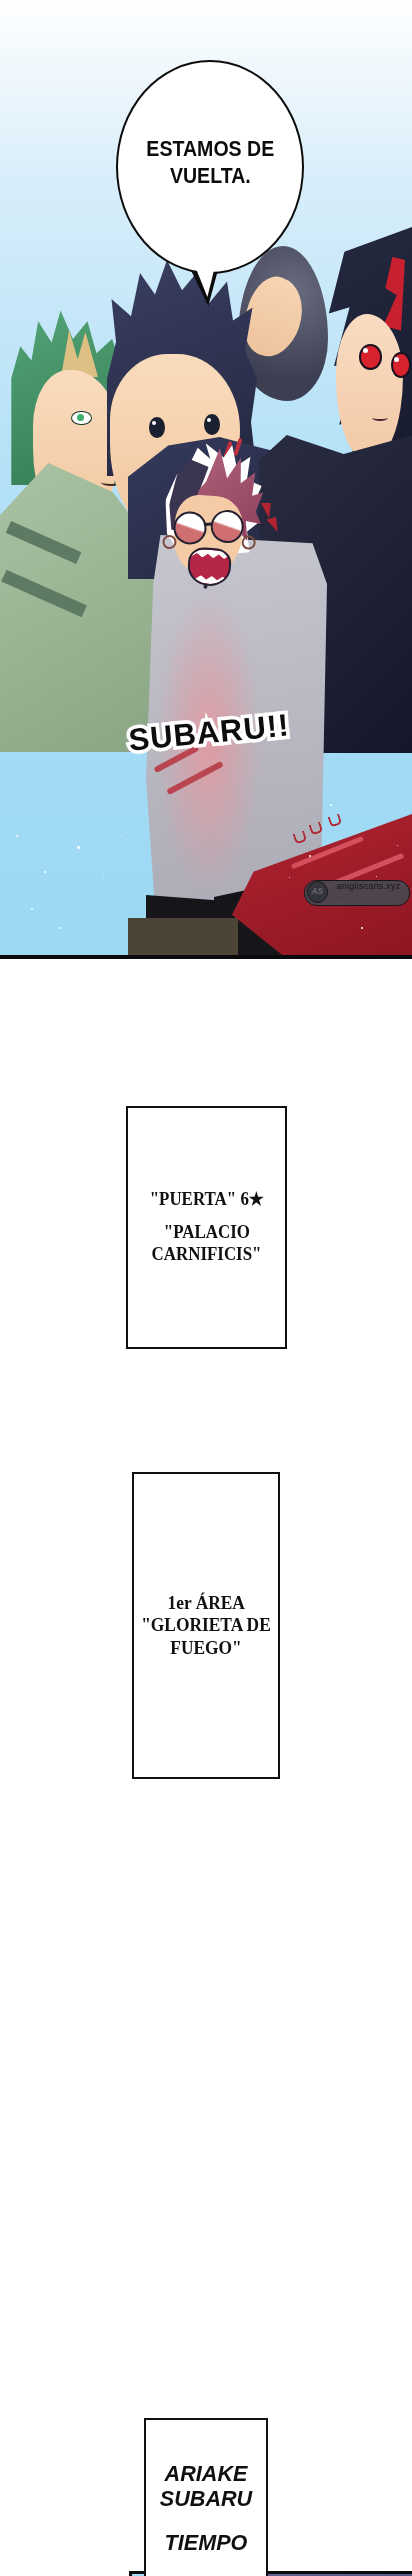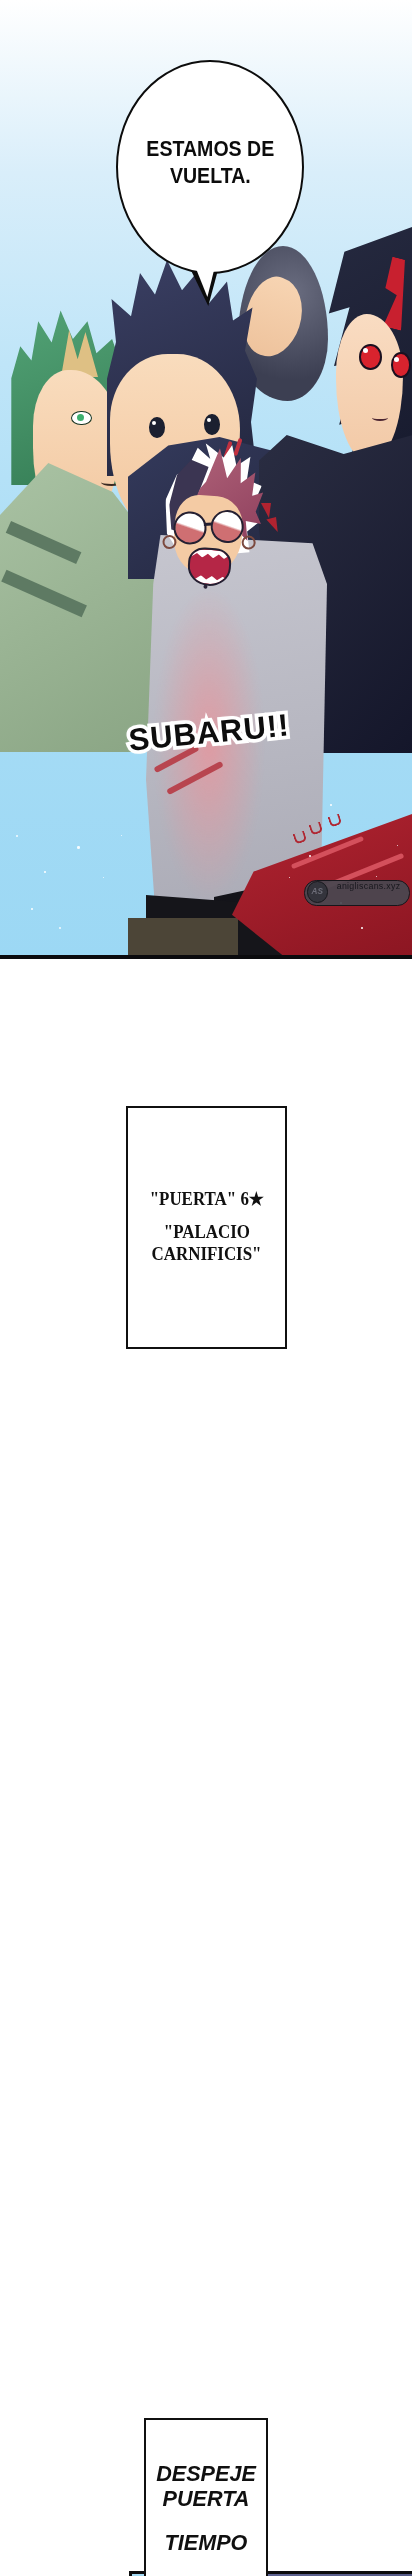--- a/index.html
+++ b/index.html
@@ -244,25 +244,30 @@
     </div>
   </div>
   <div class="abs panel-top-border"></div>
 
   <div class="abs ibox serif box-gate">
     <span class="squeeze l1">"PUERTA" 6★</span>
     <span class="squeeze">"PALACIO</span>
     <span class="squeeze">CARNIFICIS"</span>
   </div>
 
+  <div class="abs ibox serif box-area">
+    <span class="squeeze">1er ÁREA</span>
+    <span class="squeeze">"GLORIETA DE</span>
+    <span class="squeeze">FUEGO"</span>
+  </div>
 
 
   <div class="abs ibox box-status">
-    <span>DESPEJE</span>
-    <span>PUERTA</span>
+    <span>ARIAKE</span>
+    <span>SUBARU</span>
     <span class="gap">TIEMPO</span>
     <span class="gap">51 → 63</span>
   </div>
 
   <div class="abs panel-bot">
 
     <div class="pb shade-b"></div>
     <div class="pb hairA"></div>
 
   </div>

